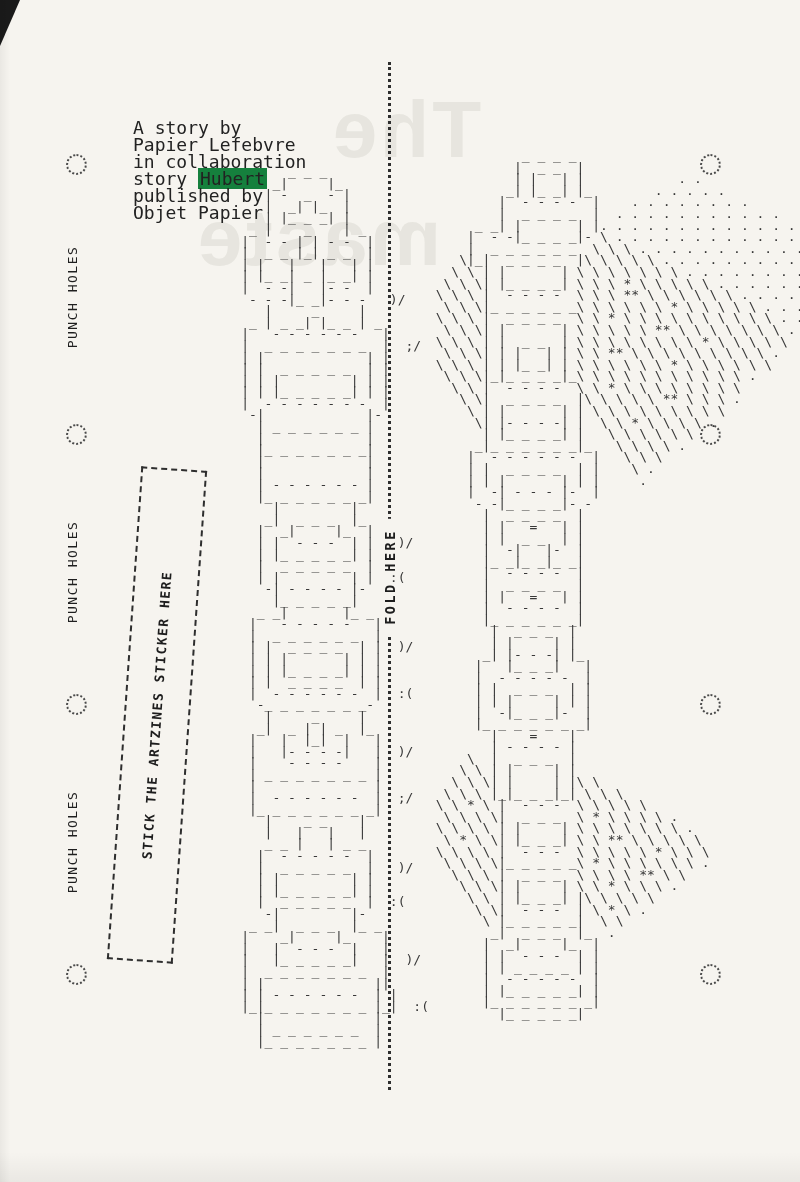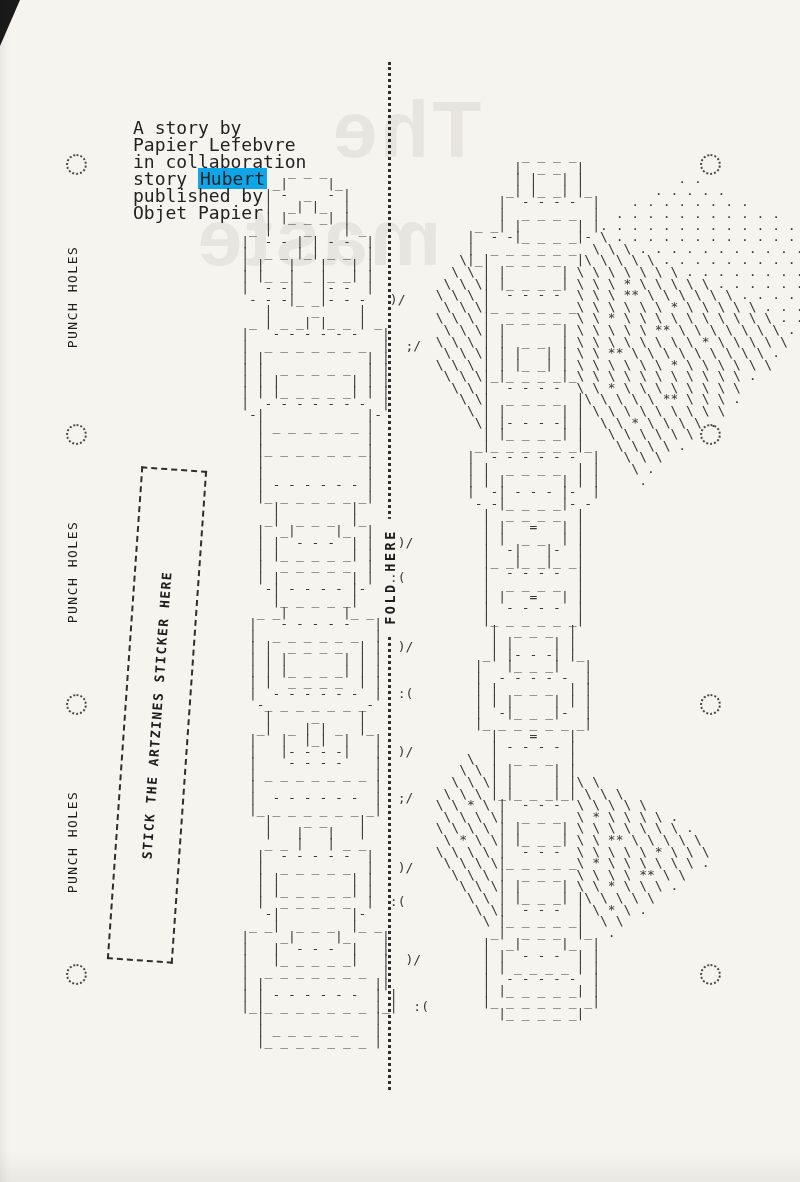--- a/index.html
+++ b/index.html
@@ -39,21 +39,21 @@
   }
   .ghost-1{left:330px;top:84px;font-size:80px;}
   .ghost-2{left:195px;top:192px;font-size:80px;}
 
   .credits{
     position:absolute;left:133px;top:92px;
     font-size:18px;line-height:17px;
     color:#222;
     margin-top:27px;
   }
-  .credits .hl{background:#0ea5e9;padding:0 2px;}
+  .credits .hl{background:#15803d;padding:0 2px;}
 
   .plabel{position:absolute;width:0;height:0;}
   .plabel > span{
     position:absolute;left:0;top:0;
     transform:translate(-50%,-50%) rotate(-90deg);
     white-space:nowrap;
     font-size:13px;letter-spacing:1.5px;color:#1f1f1f;
     display:block;
   }
 

